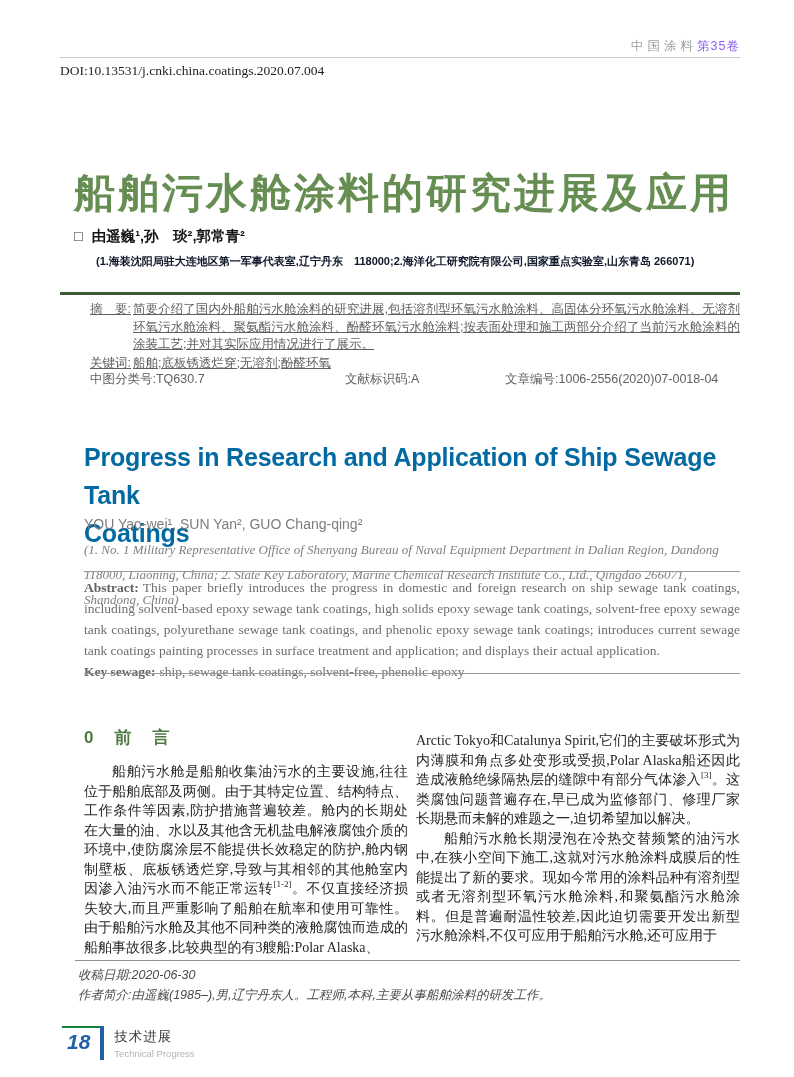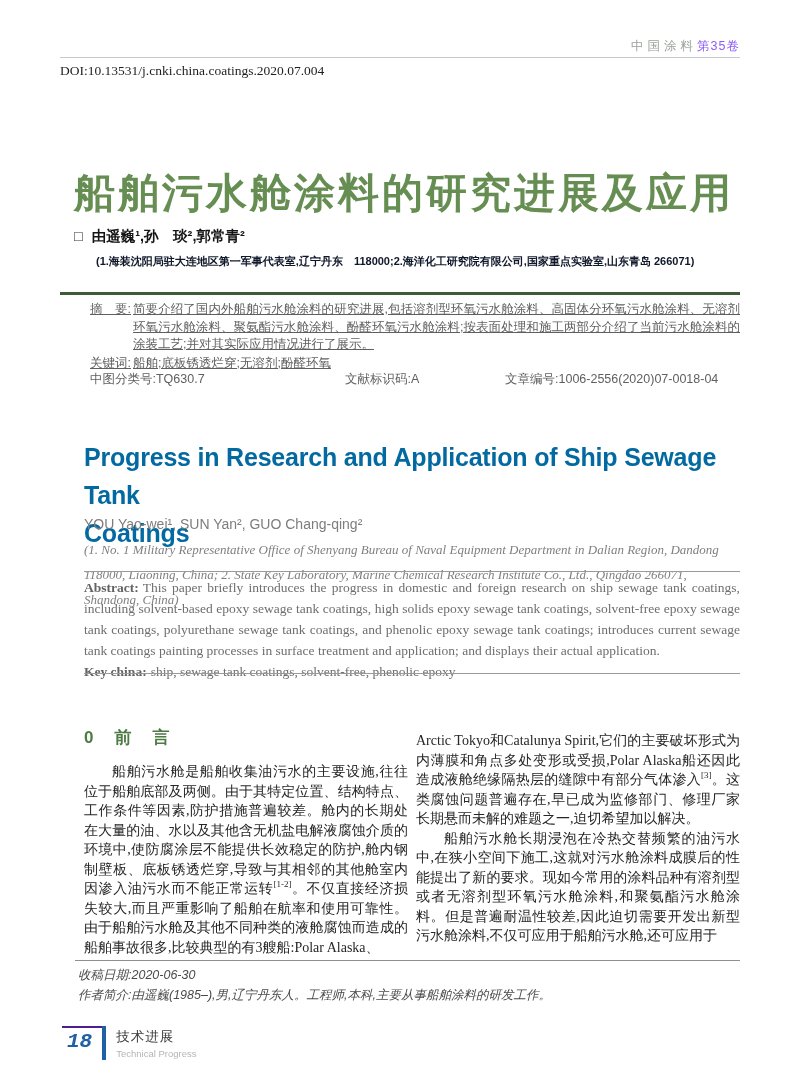--- a/index.html
+++ b/index.html
@@ -51,21 +51,21 @@
   .body-para.indent{text-indent:28px;}
   .body-para sup{font-size:9px;line-height:0;}
 
   
   .footnote-rule{left:75px;width:665px;top:960px;border-top:1px solid #8f8f8f;height:0;}
   .footnote-block{left:78px;top:965px;width:660px;font-size:12.5px;line-height:20px;color:#4a4a4a;}
   .footnote-block div{white-space:nowrap;font-style:italic;}
 
   
   .page-badge{left:62px;top:1026px;display:flex;align-items:flex-start;}
-  .badge-num{border-top:2px solid #4c1d95;padding:2px 10px 0 5px;font-family:Liberation Mono, monospace;font-style:italic;font-weight:bold;font-size:21px;color:#2061a5;}
+  .badge-num{border-top:2px solid #15803d;padding:2px 10px 0 5px;font-family:Liberation Sans, sans-serif;font-style:italic;font-weight:bold;font-size:21px;color:#2061a5;}
   .badge-bar{width:4px;height:34px;background:#2061a5;}
   .badge-labels{margin-left:10px;padding-top:2px;}
   .badge-cn{font-size:13.5px;color:#3a3a3a;letter-spacing:1px;}
   .badge-en{font-size:9.5px;color:#b5b5b5;margin-top:2px;}
 </style>
 </head>
 <body>
 
 <div class="abs header-row">
   <span class="journal-name">中国涂料</span>
@@ -102,21 +102,21 @@
 <div class="abs en-title">
   <div>Progress in Research and Application of Ship Sewage Tank</div>
   <div>Coatings</div>
 </div>
 <div class="abs en-authors">YOU Yao-wei¹, SUN Yan², GUO Chang-qing²</div>
 <div class="abs en-affil">(1. No. 1 Military Representative Office of Shenyang Bureau of Naval Equipment Department in Dalian Region, Dandong 118000, Liaoning, China; 2. State Key Laboratory, Marine Chemical Research Institute Co., Ltd., Qingdao 266071, Shandong, China)</div>
 <div class="abs rule-thin rule-affil"></div>
 
 <div class="abs en-abstract">
   <div><span class="en-label">Abstract:</span><span>This paper briefly introduces the progress in domestic and foreign research on ship sewage tank coatings, including solvent-based epoxy sewage tank coatings, high solids epoxy sewage tank coatings, solvent-free epoxy sewage tank coatings, polyurethane sewage tank coatings, and phenolic epoxy sewage tank coatings; introduces current sewage tank coatings painting processes in surface treatment and application; and displays their actual application.</span></div>
-  <div class="en-keywords"><span class="en-label">Key china:</span><span>ship, sewage tank coatings, solvent-free, phenolic epoxy</span></div>
+  <div class="en-keywords"><span class="en-label">Key sewage:</span><span>ship, sewage tank coatings, solvent-free, phenolic epoxy</span></div>
 </div>
 <div class="abs rule-thin rule-keywords"></div>
 
 <div class="abs body-col body-col-left">
   <h2 class="section-heading">0　前　言</h2>
   <div class="col-paras">
       <p class="body-para indent"><span>船舶污水舱是船舶收集油污水的主要设施,往往位于船舶底部及两侧。由于其特定位置、结构特点、工作条件等因素,防护措施普遍较差。舱内的长期处在大量的油、水以及其他含无机盐电解液腐蚀介质的环境中,使防腐涂层不能提供长效稳定的防护,舱内钢制壁板、底板锈透烂穿,导致与其相邻的其他舱室内因渗入油污水而不能正常运转</span><sup>[1-2]</sup><span>。不仅直接经济损失较大,而且严重影响了船舶在航率和使用可靠性。由于船舶污水舱及其他不同种类的液舱腐蚀而造成的船舶事故很多,比较典型的有3艘船:Polar Alaska、</span></p>
     </div>
 </div>
 <div class="abs body-col body-col-right">

